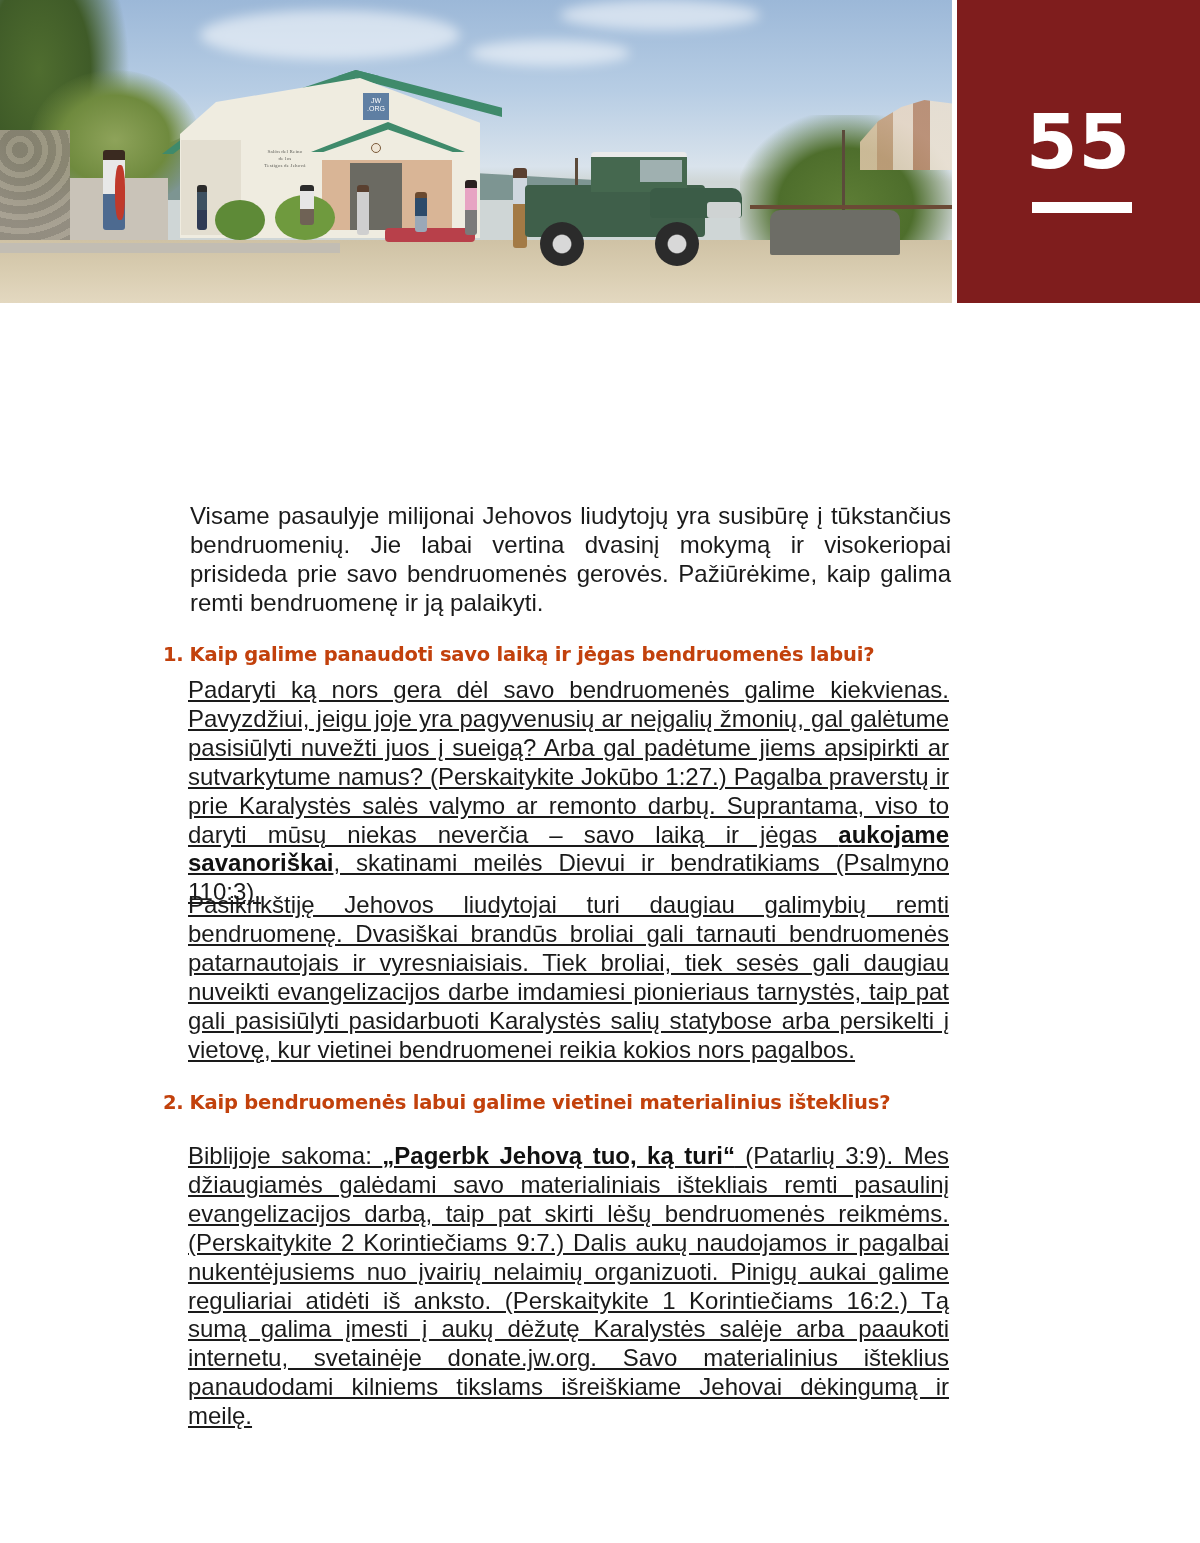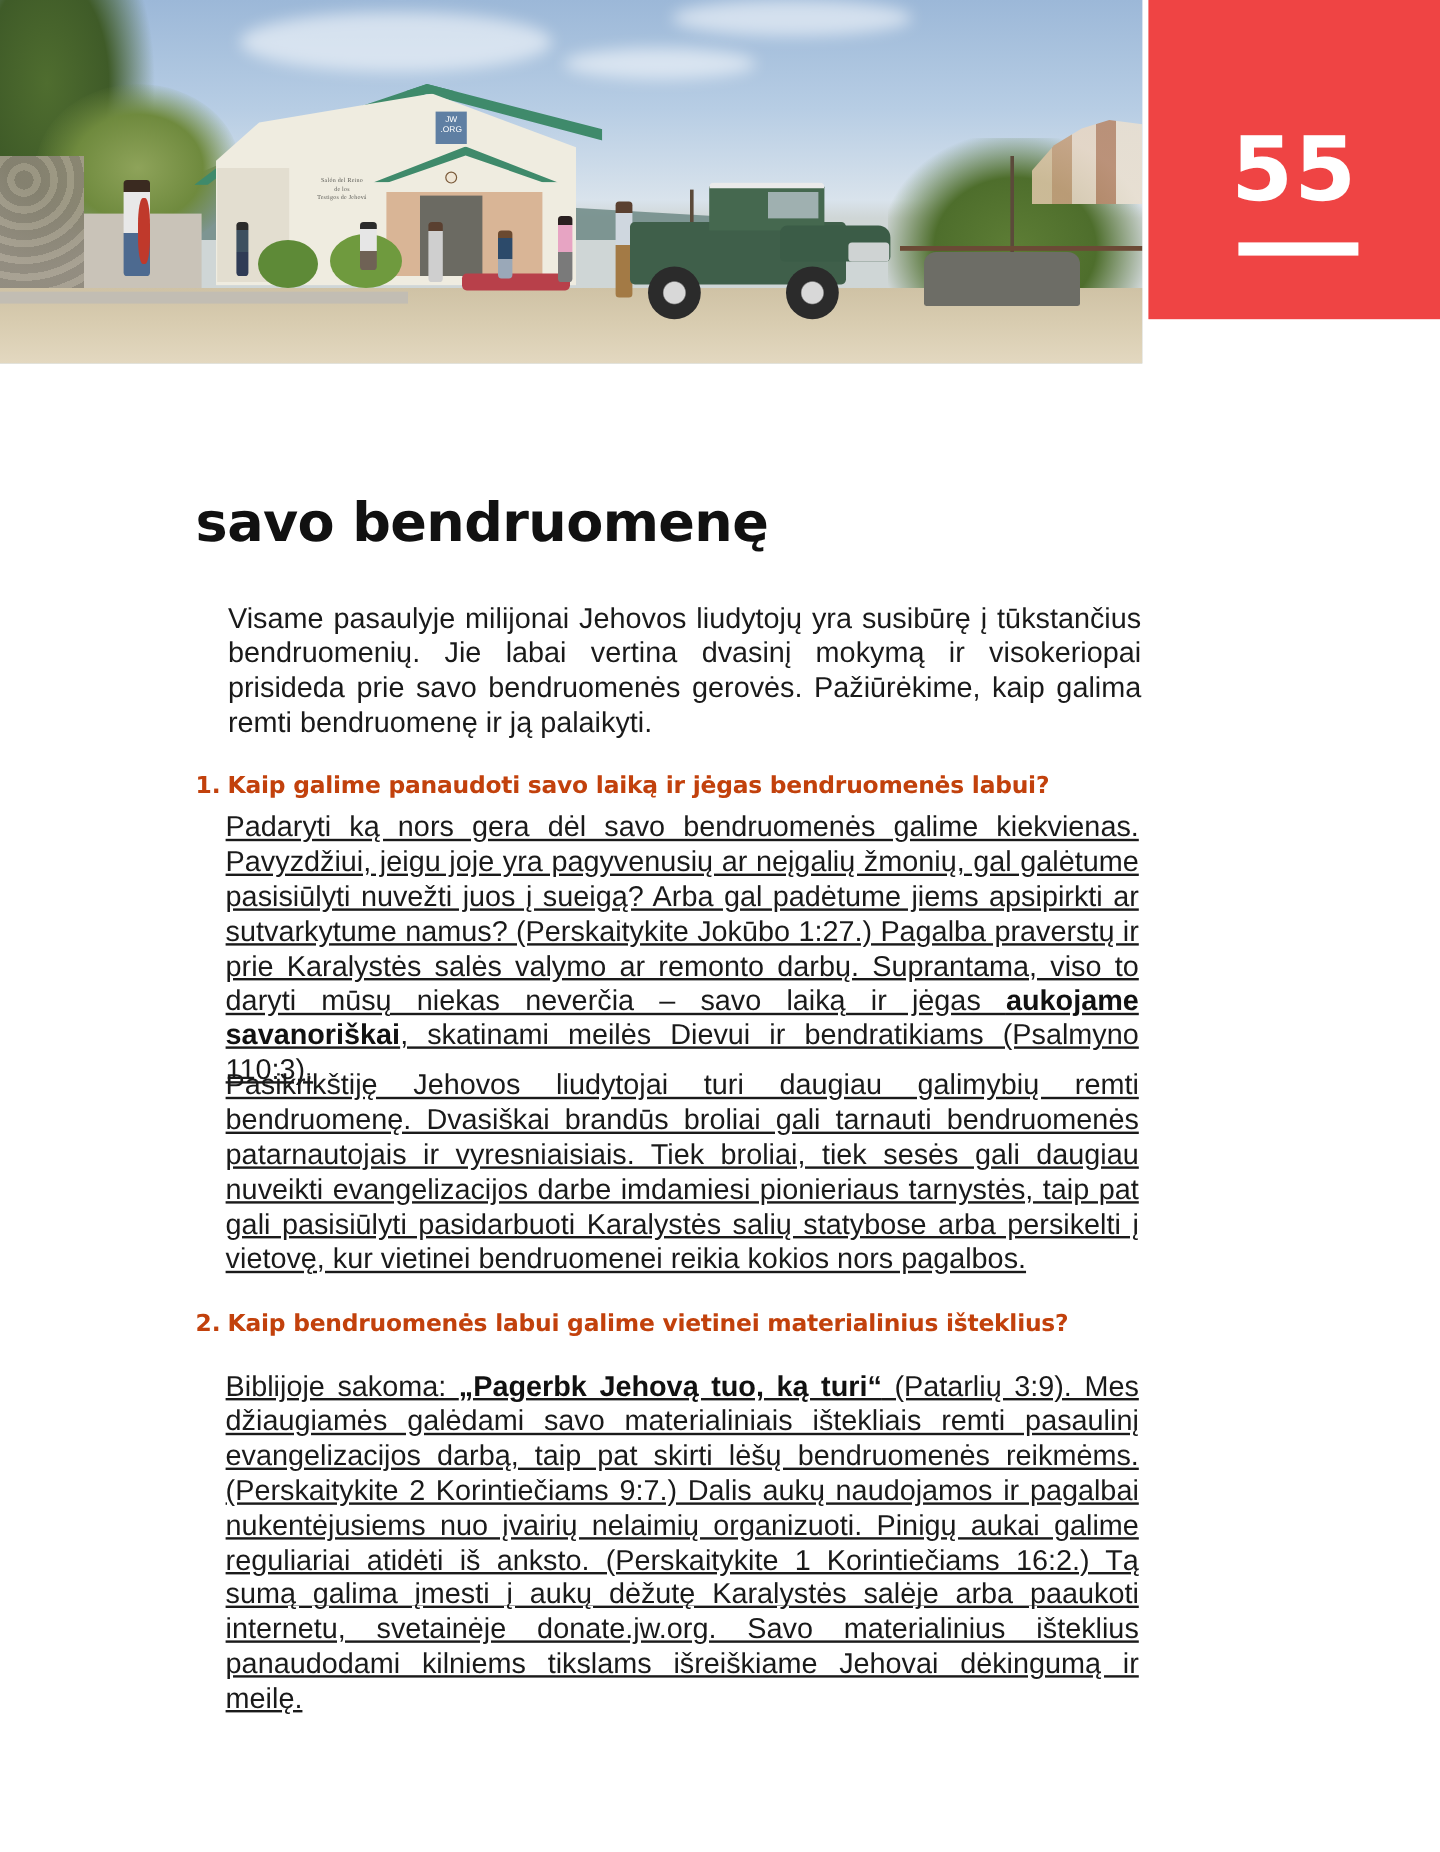--- a/index.html
+++ b/index.html
@@ -226,22 +226,22 @@
     .pole {
       position: absolute;
       width: 3px;
       background: #5b4a3a;
     }
 
     
     .chapter-badge {
       position: absolute;
       left: 957px; top: 0;
-      width: 243px; height: 266px;
-      background: #ef4444;
+      width: 243px; height: 303px;
+      background: #7f1d1d;
     }
     .chapter-number {
       position: absolute;
       left: 0; top: 98px;
       width: 243px;
       text-align: center;
       color: #ffffff;
       font-family: "DejaVu Sans", sans-serif;
       font-weight: bold;
       font-size: 74px;
@@ -371,21 +371,20 @@
   <div class="wheel" style="left:655px;top:222px;"></div>
 </div>
 
 <div class="chapter-badge">
   <div class="chapter-number">55</div>
   <div class="chapter-underline"></div>
 </div>
 
 <h1 class="title">
   <br>
-  <span>savo bendruomenę</span>
 </h1>
 
 <p class="body-text intro">Visame pasaulyje milijonai Jehovos liudytojų yra susibūrę į tūkstančius bendruomenių. Jie labai vertina dvasinį mokymą ir visokeriopai prisideda prie savo bendruomenės gerovės. Pažiūrėkime, kaip galima remti bendruo­menę ir ją palaikyti.</p>
 
 <h2 class="question q1">
   <span class="q-num">1.</span><span>Kaip galime panaudoti savo laiką ir jėgas bendruomenės labui?</span>
 </h2>
 
 <div class="answer body-text a1p1">
   <p><span>Padaryti ką nors gera dėl savo bendruomenės galime kiekvienas. Pavyz­džiui, jeigu joje yra pagyvenusių ar neįgalių žmonių, gal galėtume pasisiū­lyti nuvežti juos į sueigą? Arba gal padėtume jiems apsipirkti ar sutvar­kytume namus? (Perskaitykite Jokūbo 1:27.) Pagalba praverstų ir prie Karalystės salės valymo ar remonto darbų. Suprantama, viso to daryti mūsų niekas neverčia – savo laiką ir jėgas </span><b class="strong">aukojame savanoriškai</b><span>, skati­nami meilės Dievui ir bendratikiams (Psalmyno 110:3).</span></p>

